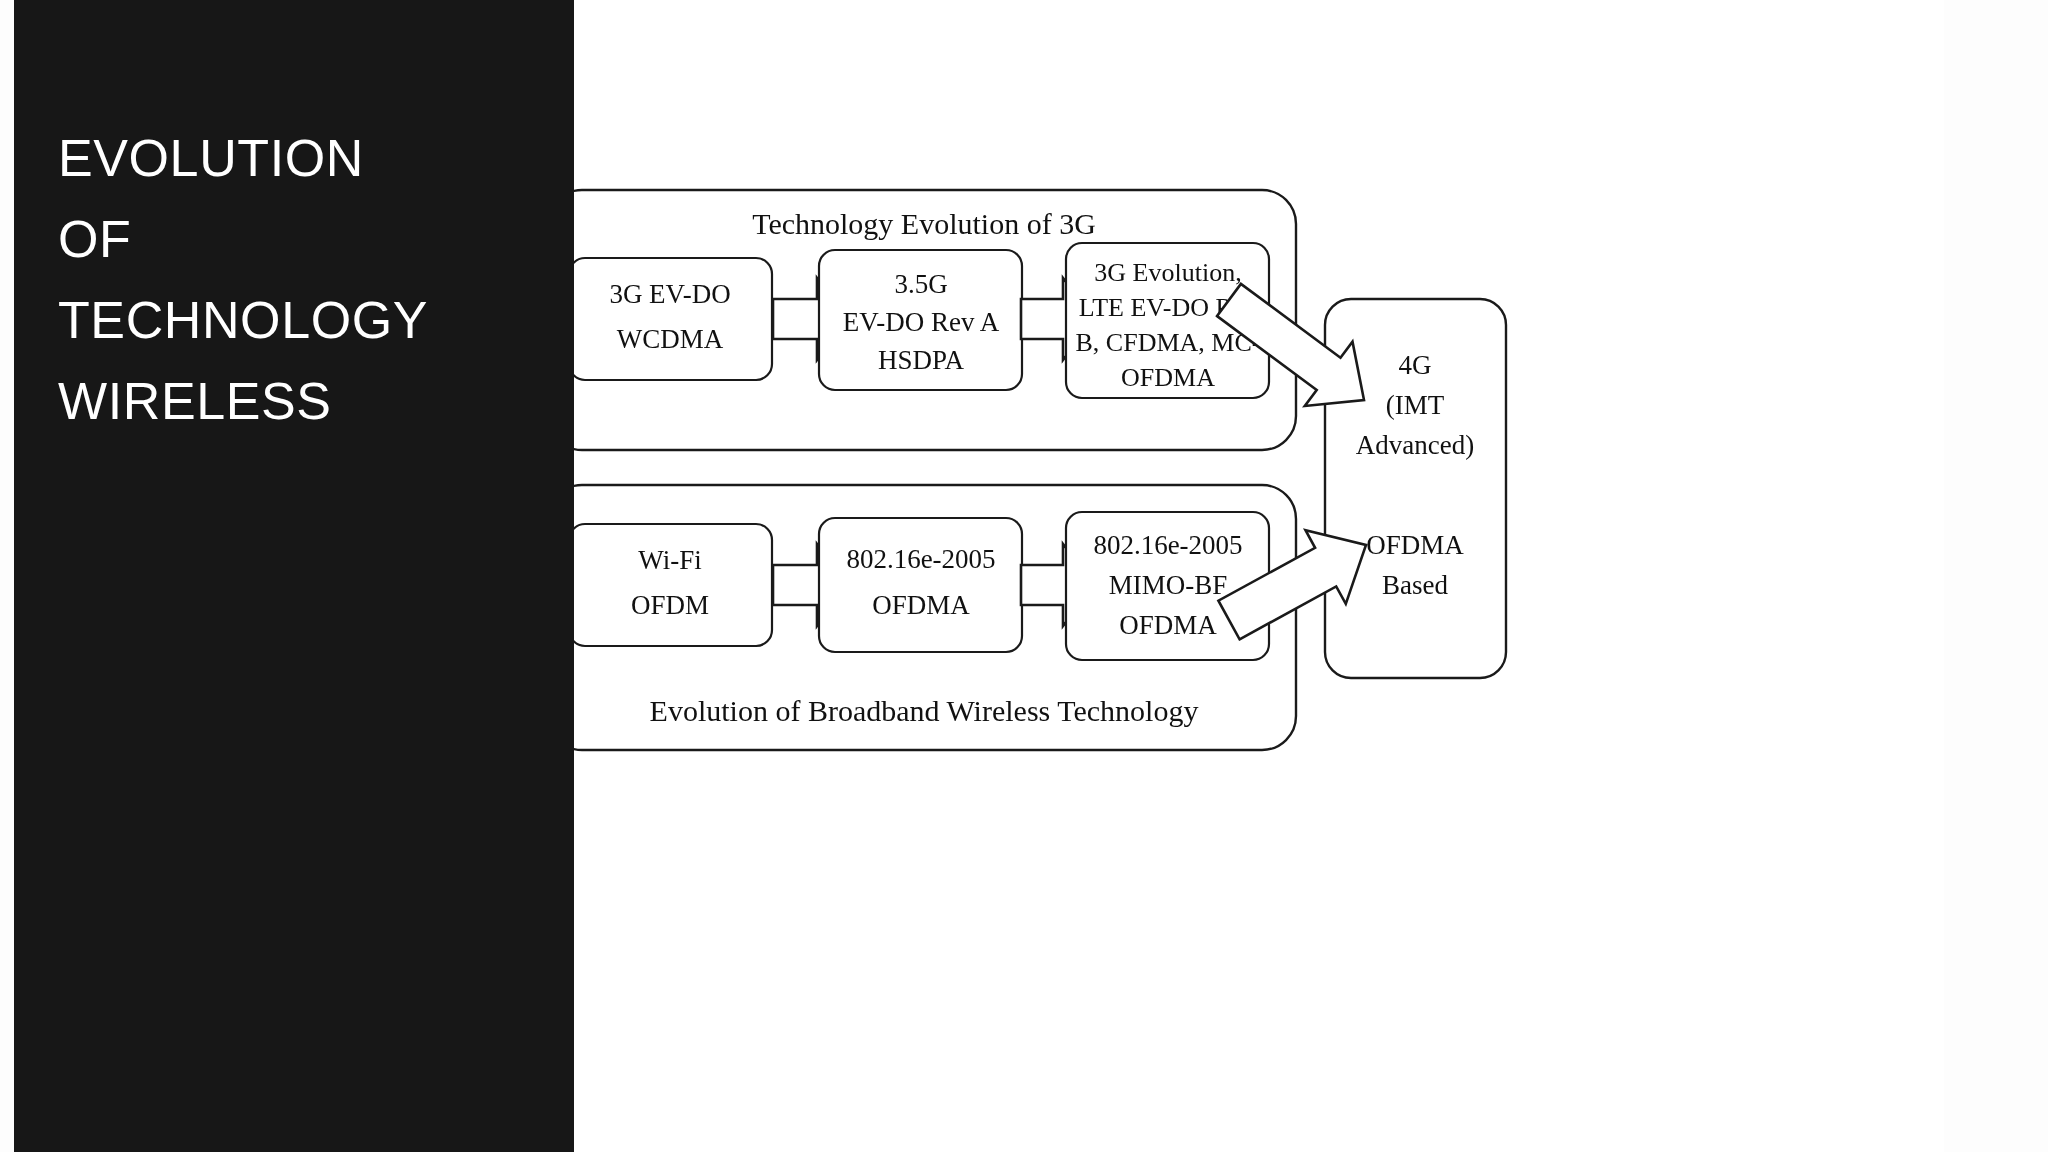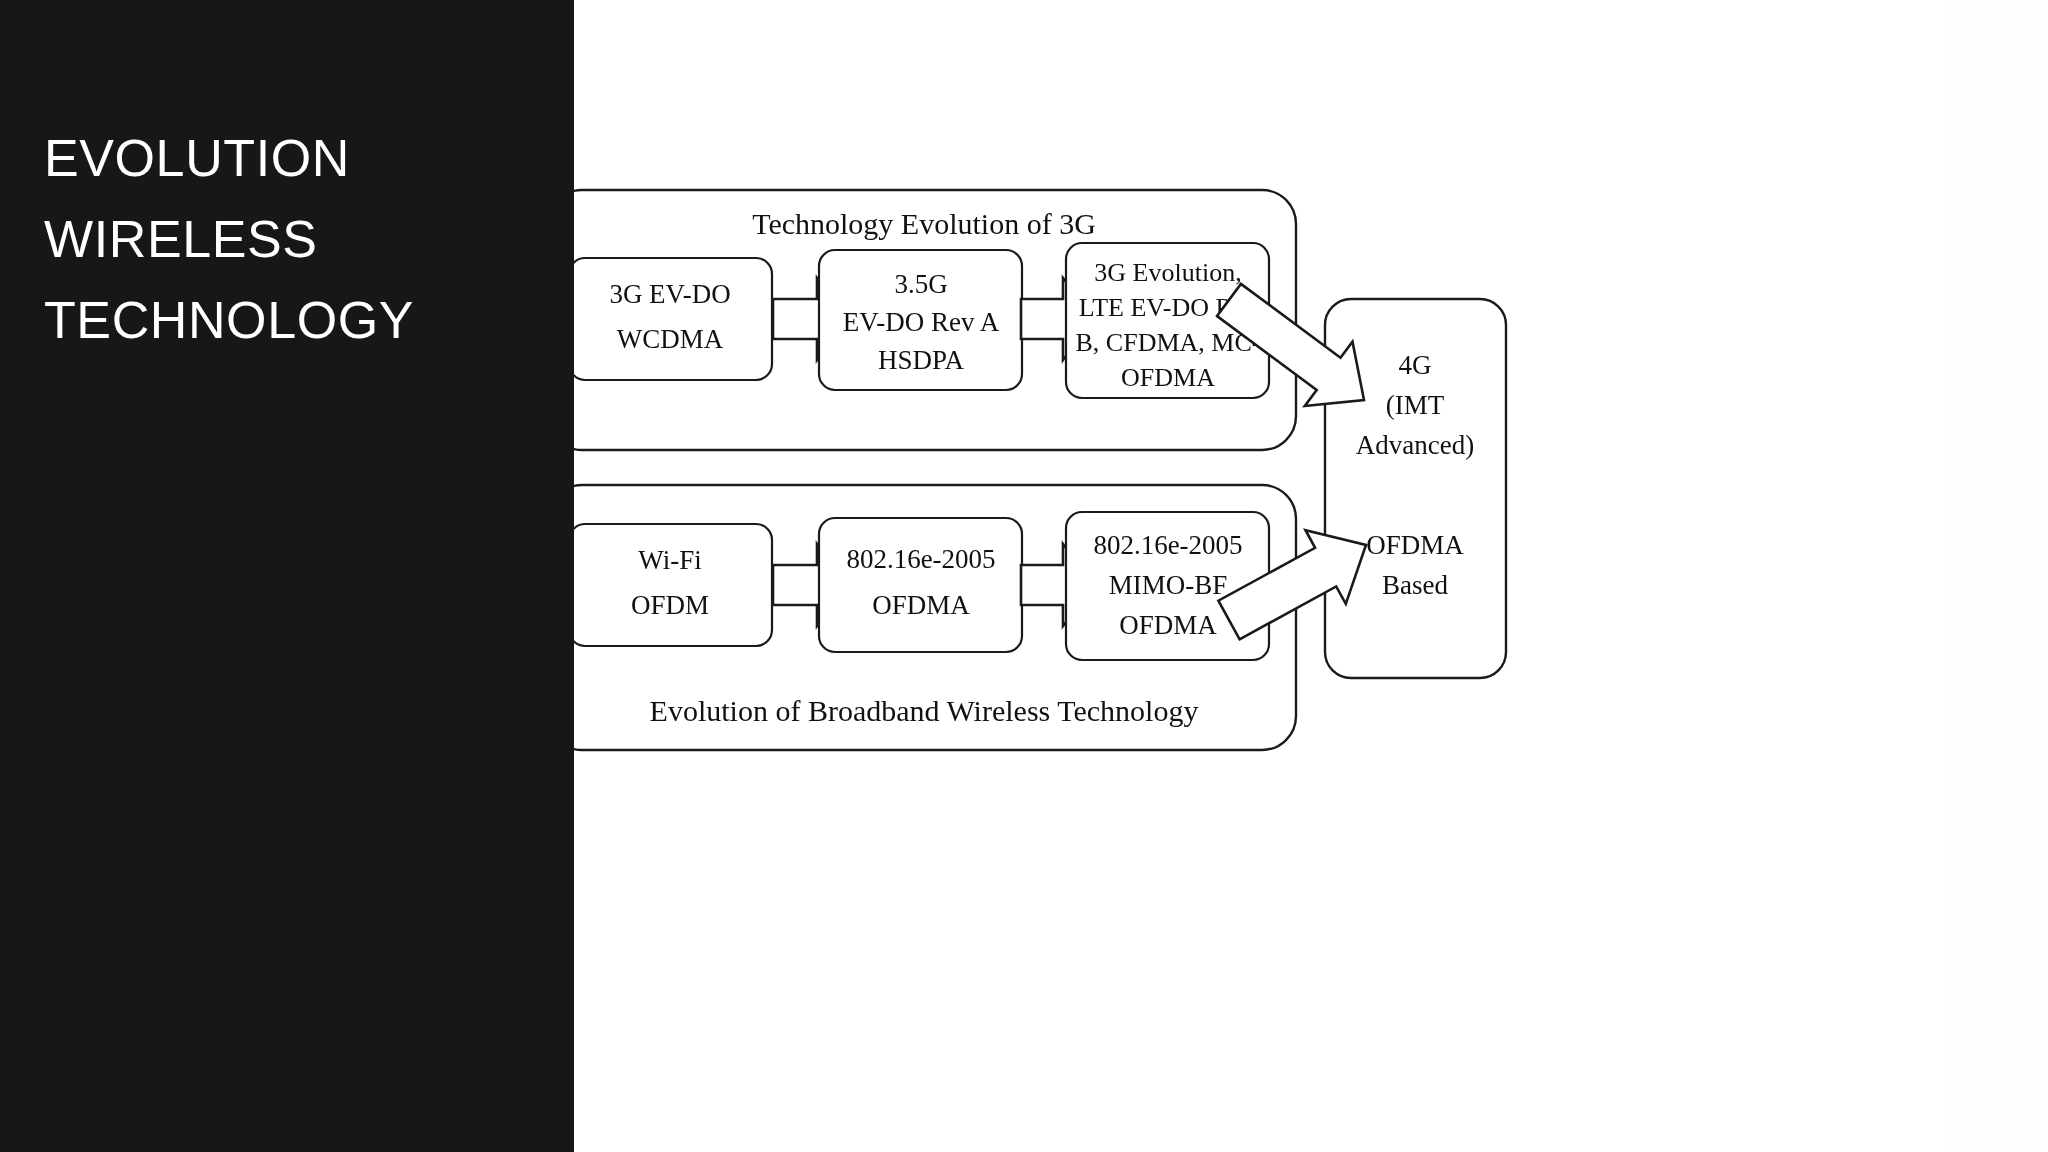--- a/index.html
+++ b/index.html
@@ -18,21 +18,21 @@
   
   #slide {
     position: absolute;
     inset: 0;
     background: #fdfdfd;
   }
 
   
   #title-panel {
     position: absolute;
-    left: 0;
+    left: 14px;
     top: 0;
     width: 574px;
     height: 1152px;
     background: #171717;
     box-sizing: border-box;
     padding: 118px 0 0 44px;
   }
   #title-panel .title-line {
     color: #ffffff;
     font-family: "Liberation Sans", sans-serif;
@@ -100,22 +100,23 @@
     stroke-linejoin: miter;
   }
 </style>
 </head>
 <body>
 
 <div id="slide">
 
   <div id="title-panel">
     <div class="title-line">EVOLUTION</div>
+    <div class="title-line">OF</div>
+    <div class="title-line">TECHNOLOGY</div>
     <div class="title-line">WIRELESS</div>
-    <div class="title-line">TECHNOLOGY</div>
   </div>
 
   <div id="diagram-area">
     <svg id="diagram-svg" viewBox="0 0 1474 1152">
 
       <g>
         <rect class="shape-outline" x="-26" y="190" width="748" height="260" rx="34" ry="34"></rect>
         <text class="dg-caption" x="350" y="227">Technology Evolution of 3G</text>
 
         <g>

